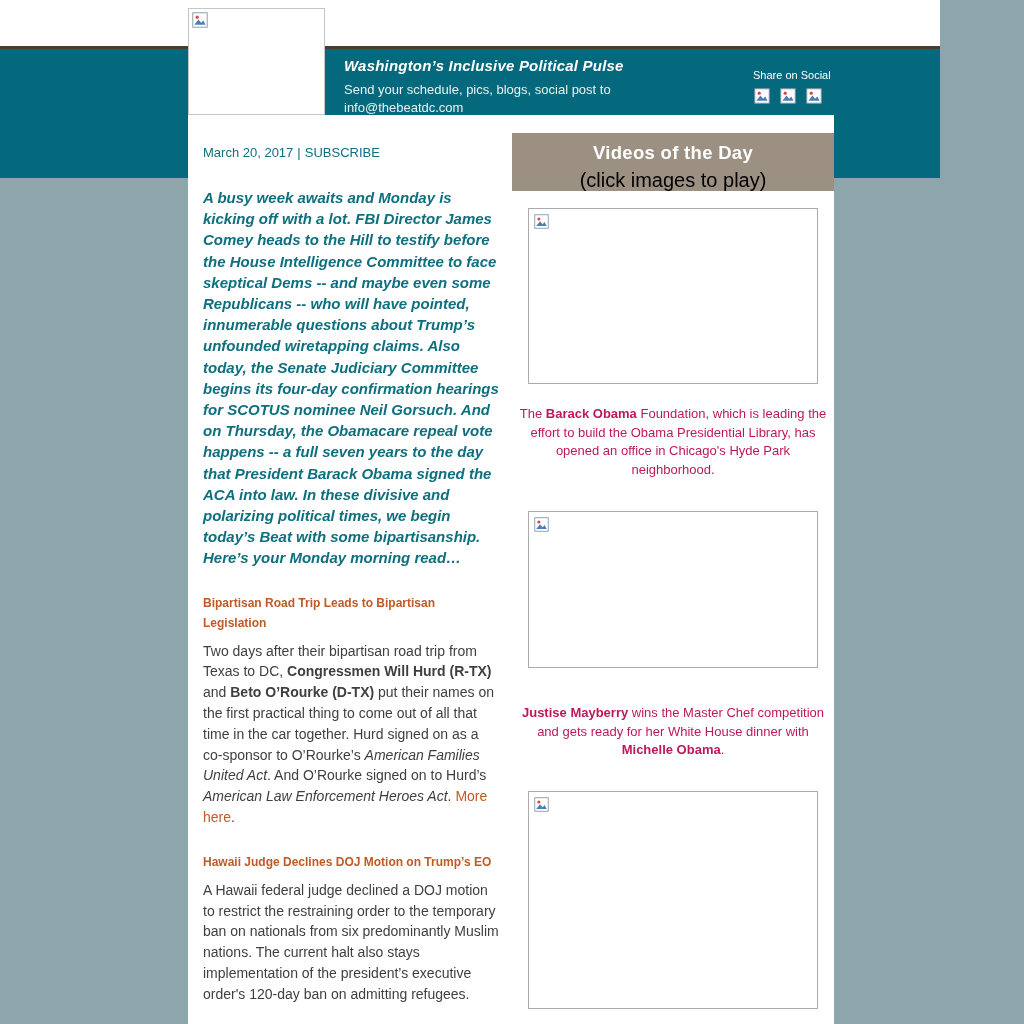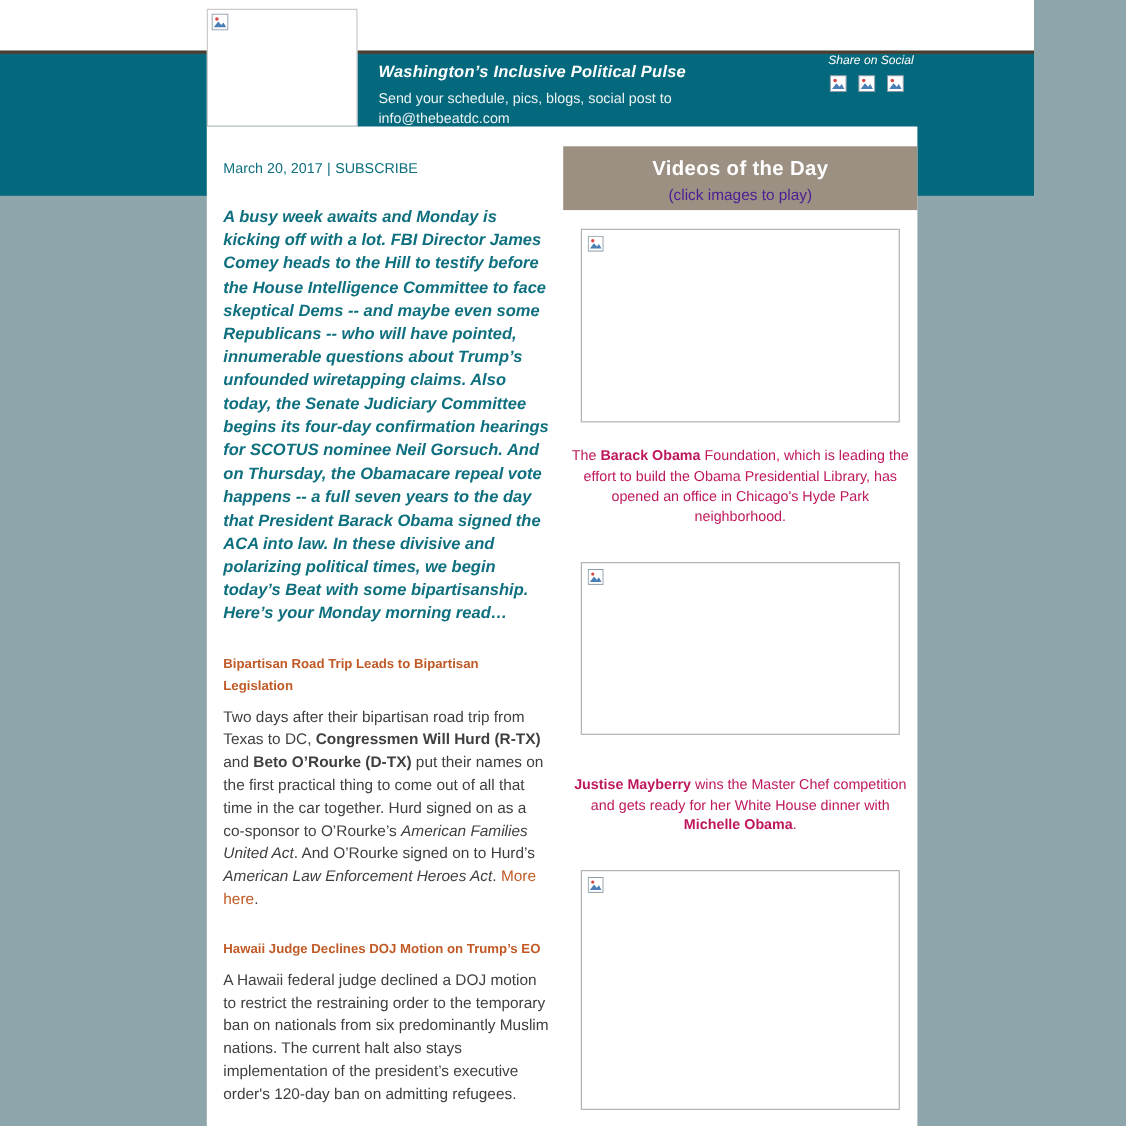--- a/index.html
+++ b/index.html
@@ -33,21 +33,21 @@
   .band-text {
     position: absolute; left: 344px; top: 8px; color: #ffffff;
   }
   .tagline {
     font-size: 15px; font-weight: bold; font-style: italic; color: #ffffff;
     letter-spacing: 0.2px;
   }
   .subline { font-size: 13px; color: #E9F2F3; margin-top: 3px; line-height: 15px; }
   .subline.first { margin-top: 8px; }
   .email-link { cursor: pointer; }
-  .share-area { position: absolute; left: 753px; top: 0; color: #fff; font-style: italic; }
+  .share-area { position: absolute; left: 753px; top: 20px; color: #fff; }
   .share-label { font-size: 11px; color: #ffffff; }
   .share-icons { display: flex; gap: 8px; margin-top: 7px; }
   .soc { display: inline-block; width: 18px; height: 16px; cursor: pointer; }
   .logo-box {
     position: absolute; left: 188px; top: 8px;
     width: 137px; height: 107px;
     background: #ffffff; border: 1px solid #c6c6c6;
     z-index: 3; padding: 3px;
   }
   .email-body {
@@ -69,21 +69,21 @@
     color: #C05A26; font-size: 12px; line-height: 20px; font-weight: bold;
   }
   .body-text { margin: 0; color: #3F3F3F; font-size: 14px; line-height: 20.8px; }
   .inline-link { color: #C05A26; cursor: pointer; }
   .right-col { position: absolute; left: 324px; top: 0; width: 322px; }
   .videos-header {
     margin-top: 18px; height: 58px; background: #9C9083;
     text-align: center; color: #ffffff; padding-top: 9px;
   }
   .videos-title { font-size: 18.5px; font-weight: bold; letter-spacing: 0.3px; }
-  .videos-subtitle { font-size: 14px; margin-top: 5px; color: #4c1d95; }
+  .videos-subtitle { font-size: 20px; margin-top: 5px; color: #000000; }
   .video-thumb {
     width: 290px; margin: 0 auto; background: #ffffff;
     border: 1px solid #ABABAB; position: relative; cursor: pointer;
   }
   .v1 { height: 176px; margin-top: 17px; }
   .v2 { height: 157px; margin-top: 32px; }
   .v3 { height: 218px; margin-top: 31px; }
   .thumb-icon { position: absolute; top: 5px; left: 5px; width: 15px; height: 15px; }
   .caption {
     width: 308px; margin: 21px auto 0;

